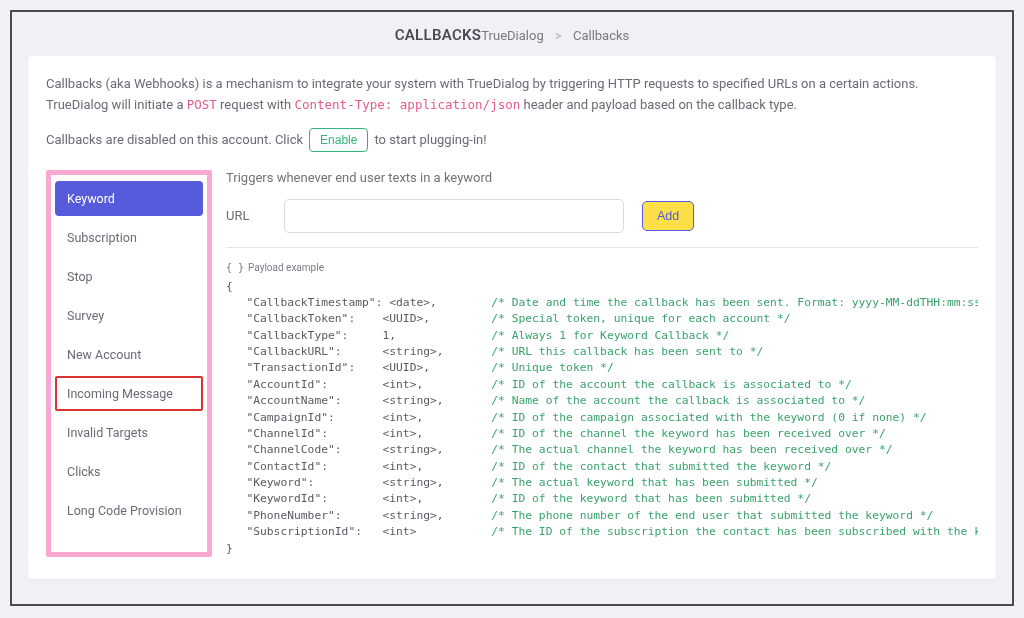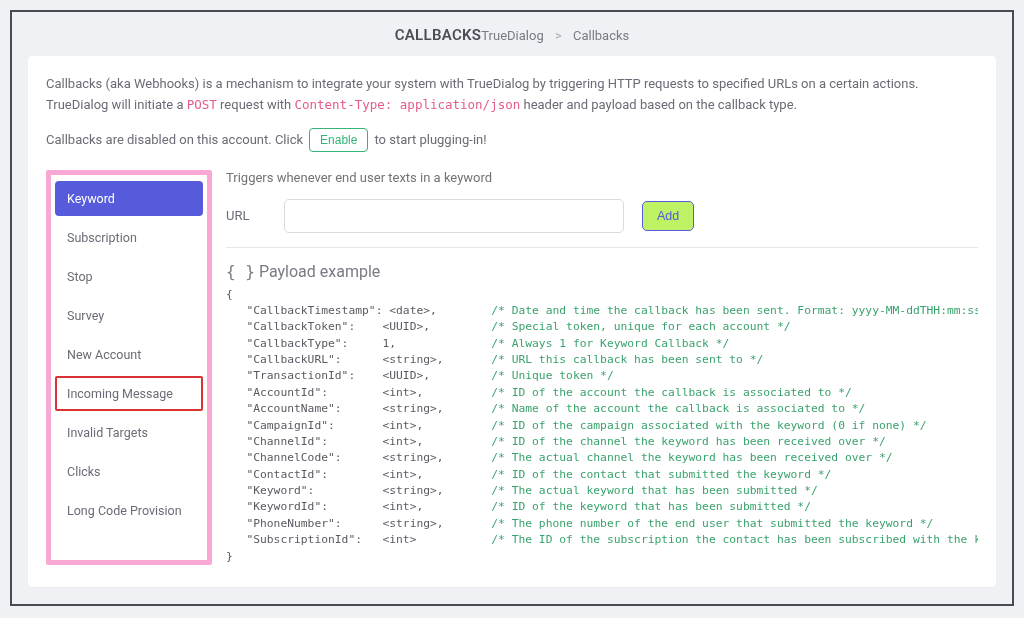--- a/index.html
+++ b/index.html
@@ -125,33 +125,33 @@
       width: 340px;
       height: 34px;
       border: 1px solid #d9d9e0;
       border-radius: 5px;
       padding: 0 10px;
       font-size: 13px;
     }
     .add-btn {
       border: 1px solid #565bdb;
       color: #565bdb;
-      background: #bef264;
+      background: #fde047;
       border-radius: 5px;
       padding: 7px 14px;
       font-size: 12.5px;
       cursor: pointer;
     }
     .divider {
       border-top: 1px solid #e5e5ea;
       margin: 10px 0 14px;
     }
     .payload-title {
       color: #7a7a85;
-      font-size: 16px;
+      font-size: 10px;
       margin-bottom: 6px;
     }
     .payload-title .braces {
       font-family: ui-monospace, monospace;
       margin-right: 4px;
     }
     pre.payload {
       font-family: ui-monospace, Menlo, Consolas, monospace;
       font-size: 11.3px;
       line-height: 1.45;

